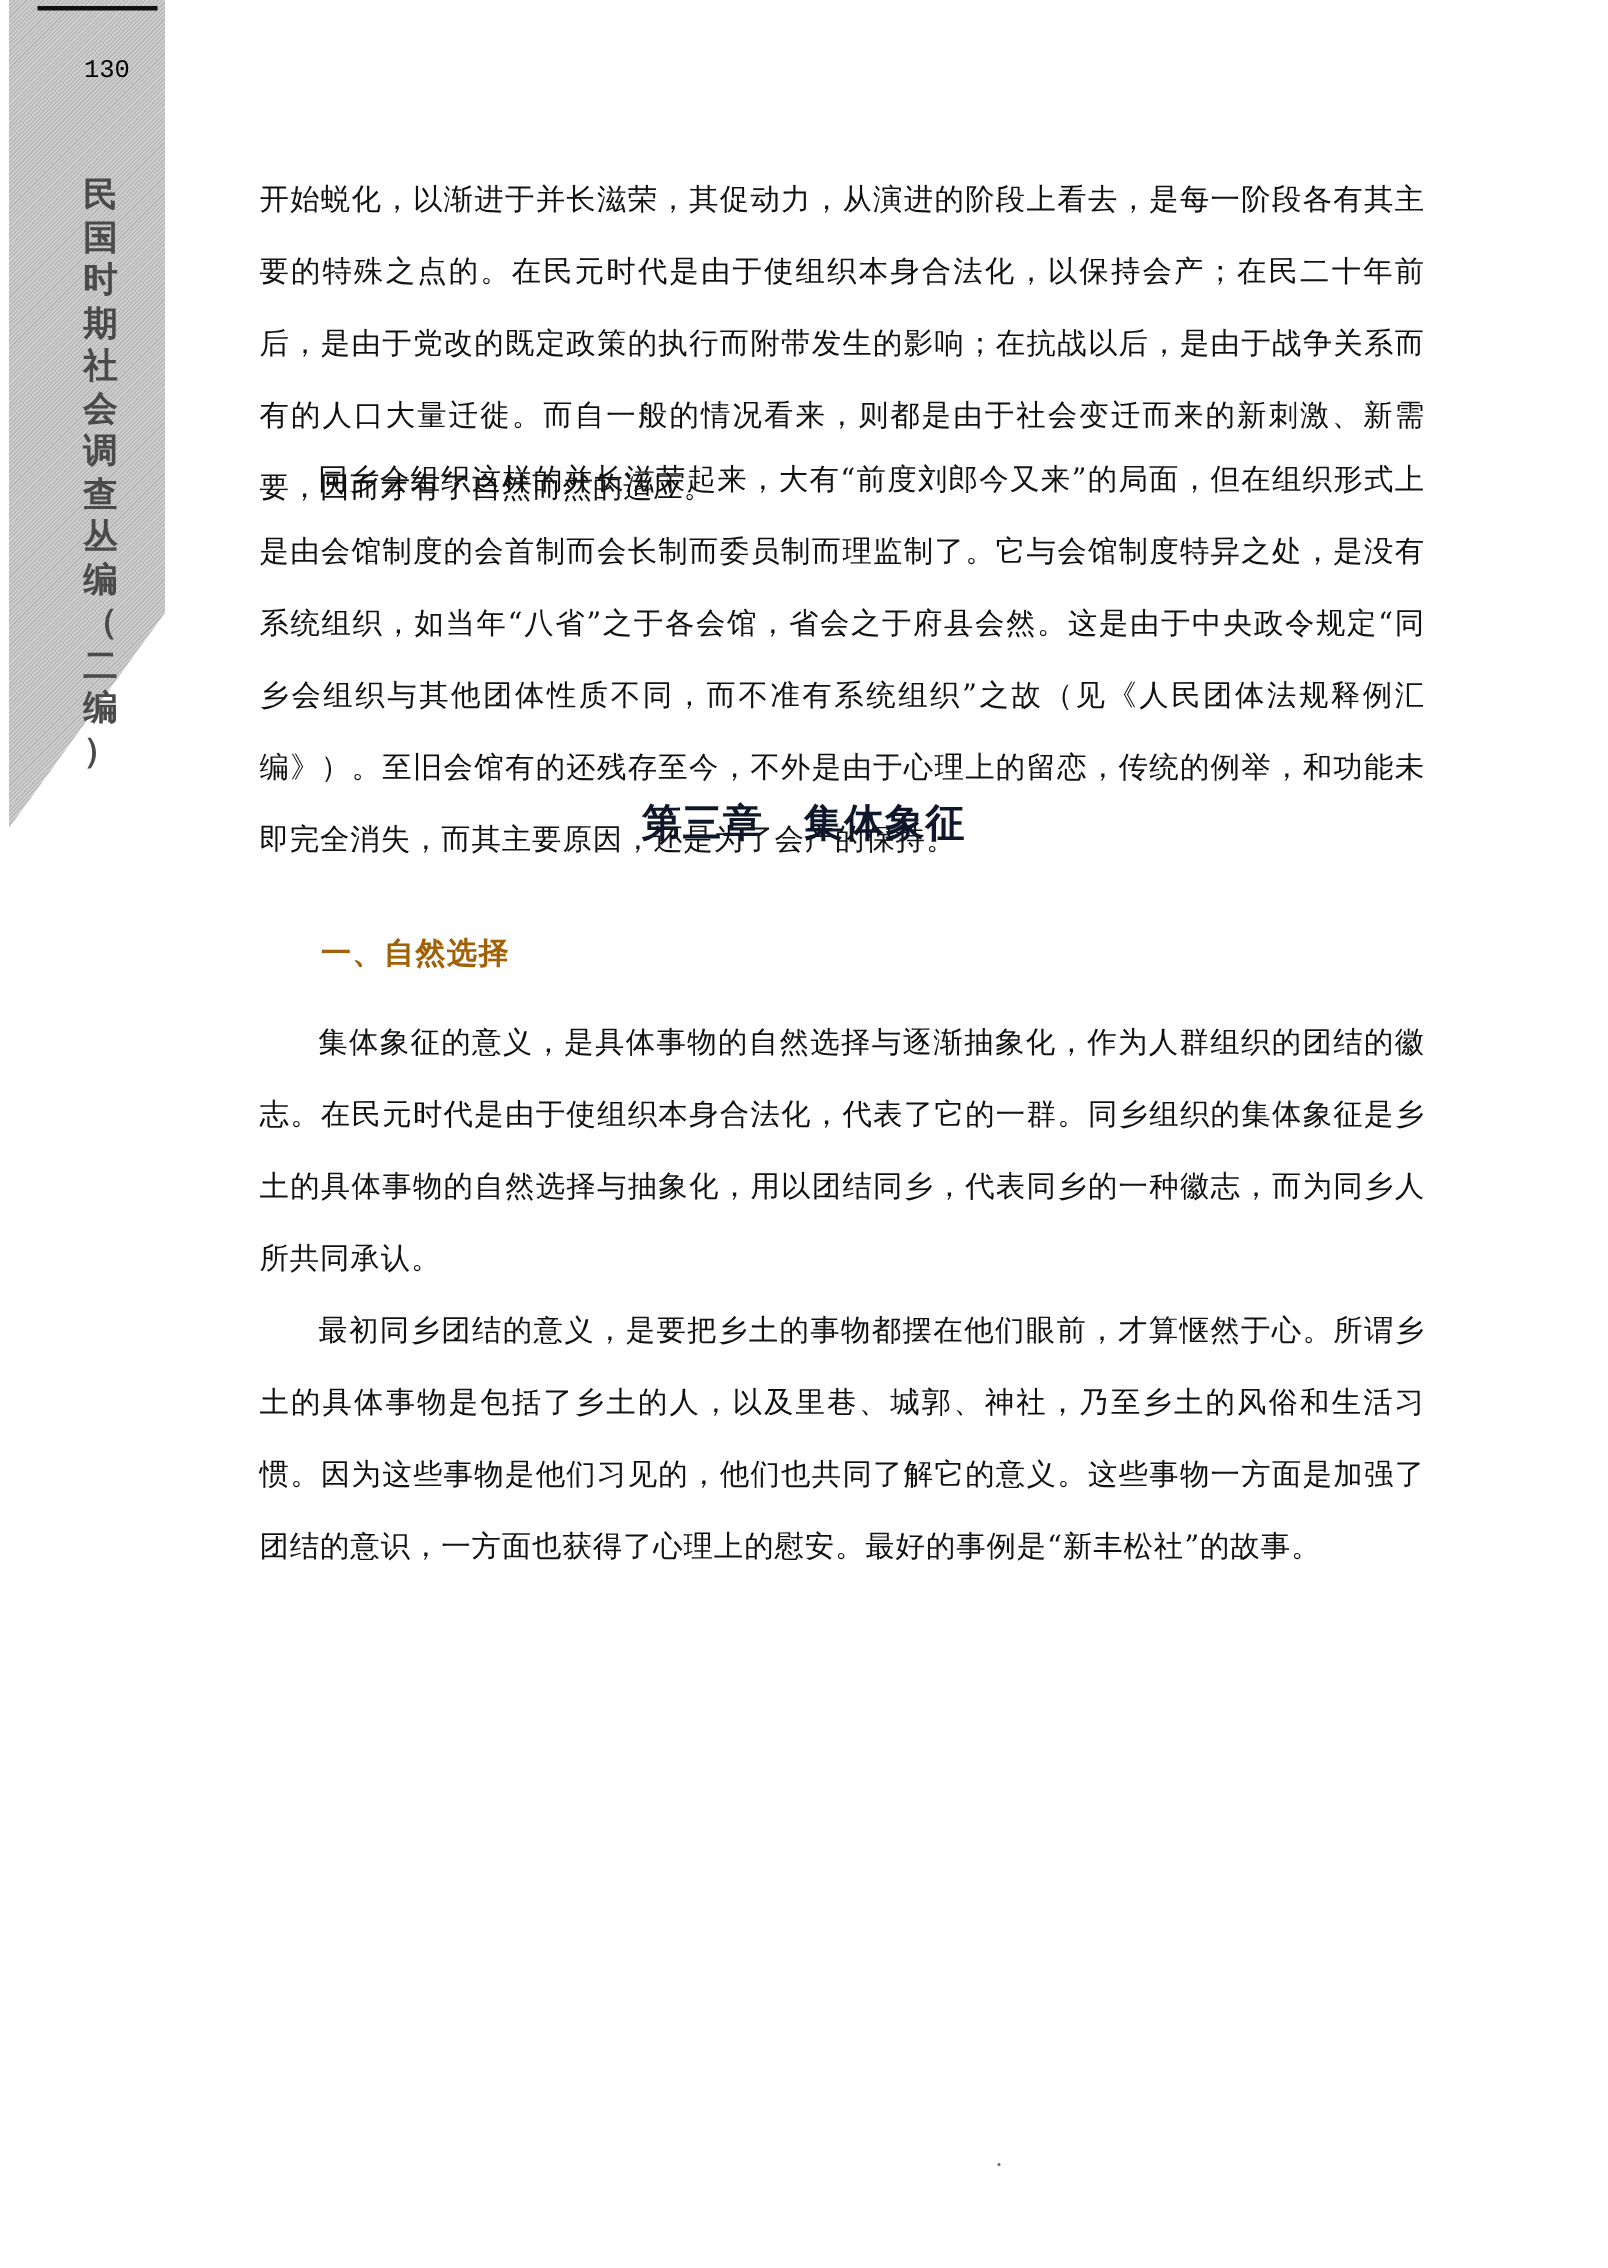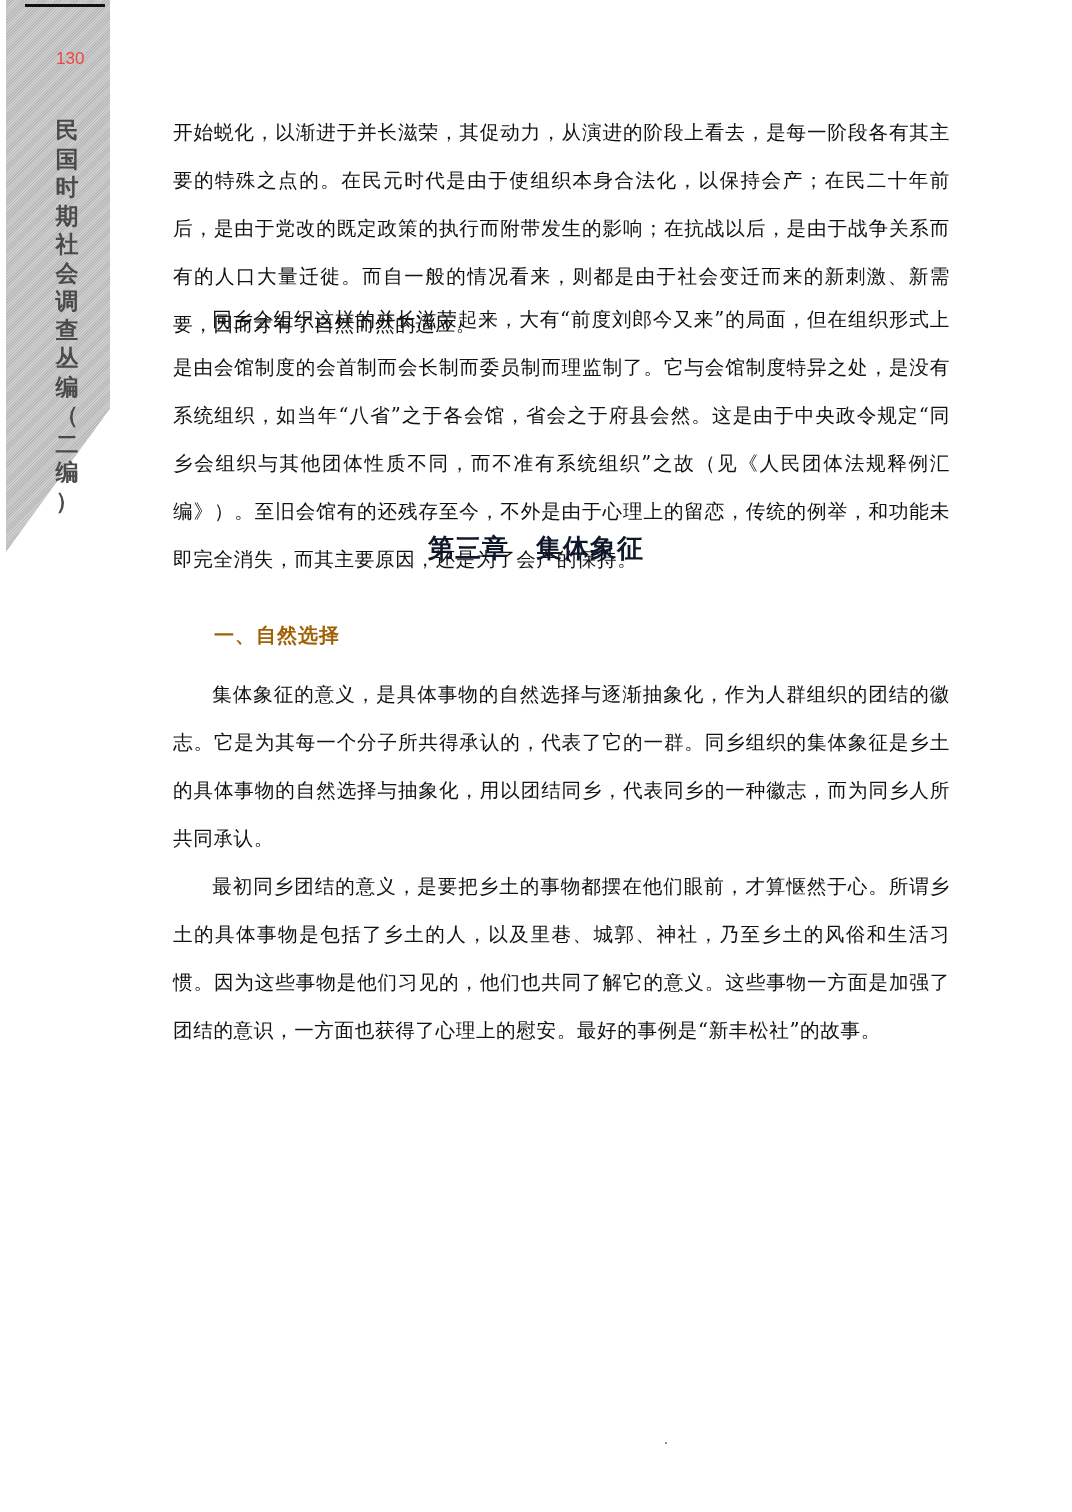--- a/index.html
+++ b/index.html
@@ -7,22 +7,22 @@
     width: 1072px; height: 1512px; background: #ffffff; position: relative; overflow: hidden;
     font-family: "DejaVu Serif", "Liberation Serif", serif; color: #111;
   }
   .side-tab {
     position: absolute; left: 6px; top: 0; width: 104px; height: 552px;
     background: repeating-linear-gradient(135deg, #b9b9b9 0px, #b9b9b9 1px, #cfcfcf 1px, #cfcfcf 2px);
     clip-path: polygon(0 0, 100% 0, 100% 74%, 0 100%);
   }
   .side-topline { position: absolute; left: 25px; top: 4px; width: 80px; height: 3px; background: #111; }
   .page-number {
-    position: absolute; left: 56px; top: 38px; font-family: Liberation Sans, sans-serif;
-    font-size: 17px; color: #ef4444; letter-spacing: 0px; margin-top: 11px;
+    position: absolute; left: 56px; top: 38px; font-family: Liberation Mono, monospace;
+    font-size: 17px; color: #000000; letter-spacing: 0px;
   }
   .book-title {
     position: absolute; left: 50px; top: 116px; width: 34px;
     font-family: "DejaVu Sans", sans-serif; font-weight: bold; font-size: 23px; line-height: 28.5px;
     color: #4a4a4a; text-align: center; word-break: break-all;
   }
   .book-title span { display: block; }
   .para {
     font-size: 19.6px; line-height: 48px; margin: 0; text-align: justify; text-align-last: left;
     letter-spacing: 0.6px;
@@ -69,17 +69,17 @@
   <p class="para">开始蜕化，以渐进于并长滋荣，其促动力，从演进的阶段上看去，是每一阶段各有其主要的特殊之点的。在民元时代是由于使组织本身合法化，以保持会产；在民二十年前后，是由于党改的既定政策的执行而附带发生的影响；在抗战以后，是由于战争关系而有的人口大量迁徙。而自一般的情况看来，则都是由于社会变迁而来的新刺激、新需要，因而才有了自然而然的适应。</p>
 </div>
 <div class="block2">
   <p class="para indent">同乡会组织这样的并长滋荣起来，大有“前度刘郎今又来”的局面，但在组织形式上是由会馆制度的会首制而会长制而委员制而理监制了。它与会馆制度特异之处，是没有系统组织，如当年“八省”之于各会馆，省会之于府县会然。这是由于中央政令规定“同乡会组织与其他团体性质不同，而不准有系统组织”之故（见《人民团体法规释例汇编》）。至旧会馆有的还残存至今，不外是由于心理上的留恋，传统的例举，和功能未即完全消失，而其主要原因，还是为了会产的保持。</p>
 </div>
 
 <div class="chapter">第三章　集体象征</div>
 <div class="section">一、自然选择</div>
 
 <div class="block3">
-  <p class="para indent">集体象征的意义，是具体事物的自然选择与逐渐抽象化，作为人群组织的团结的徽志。它是为其每一个分子所共得承认的，代表了它的一群。同乡组织的集体象征是乡土的具体事物的自然选择与抽象化，用以团结同乡，代表同乡的一种徽志，而为同乡人所共同承认。</p>
+  <p class="para indent">集体象征的意义，是具体事物的自然选择与逐渐抽象化，作为人群组织的团结的徽志。在民元时代是由于使组织本身合法化，代表了它的一群。同乡组织的集体象征是乡土的具体事物的自然选择与抽象化，用以团结同乡，代表同乡的一种徽志，而为同乡人所共同承认。</p>
   <p class="para indent">最初同乡团结的意义，是要把乡土的事物都摆在他们眼前，才算惬然于心。所谓乡土的具体事物是包括了乡土的人，以及里巷、城郭、神社，乃至乡土的风俗和生活习惯。因为这些事物是他们习见的，他们也共同了解它的意义。这些事物一方面是加强了团结的意识，一方面也获得了心理上的慰安。最好的事例是“新丰松社”的故事。</p>
 </div>
 
 <div class="speck" style="left:665px; top:1442px;"></div>
 
 </body></html>

